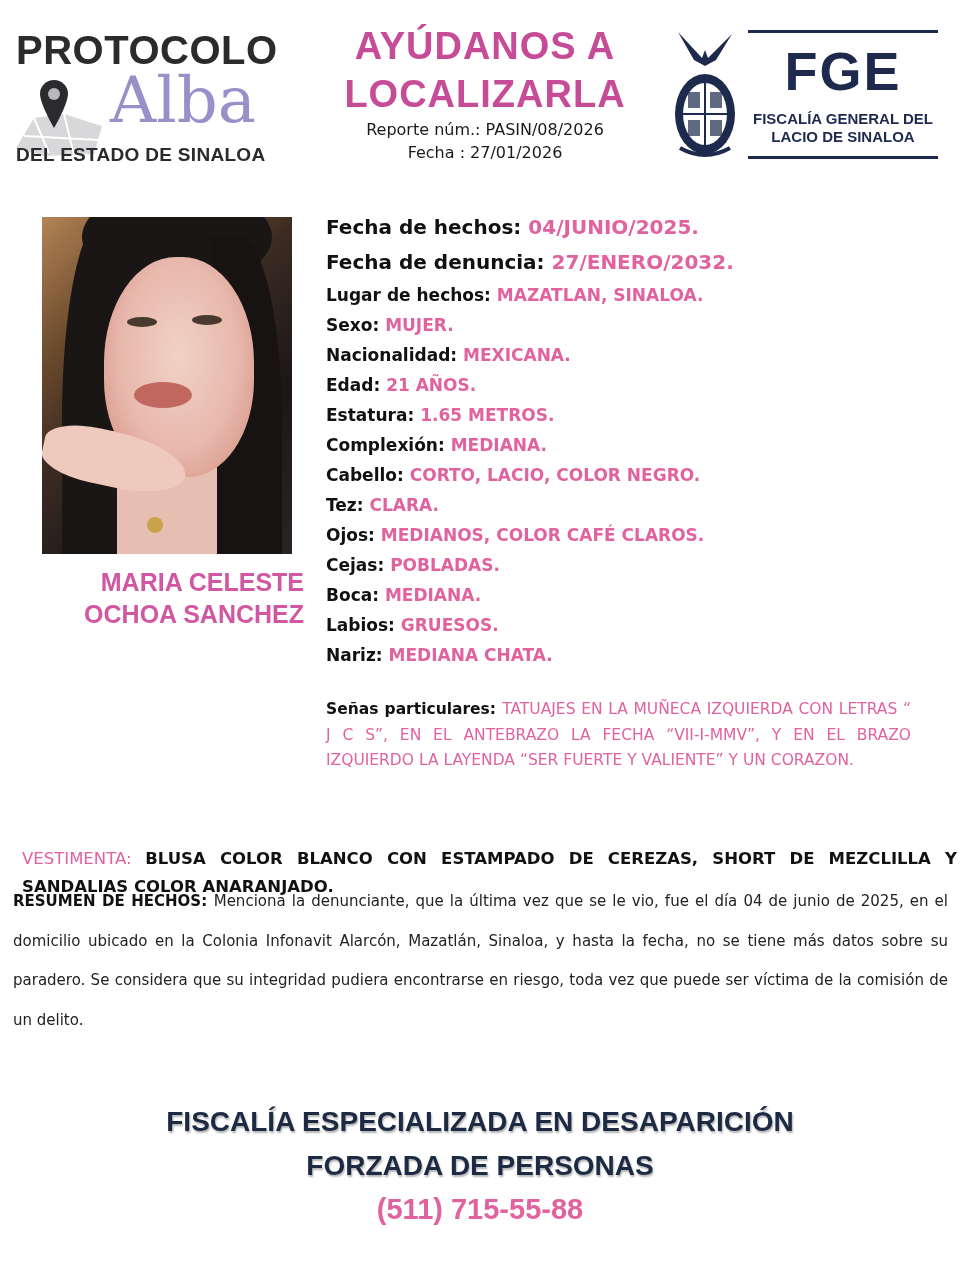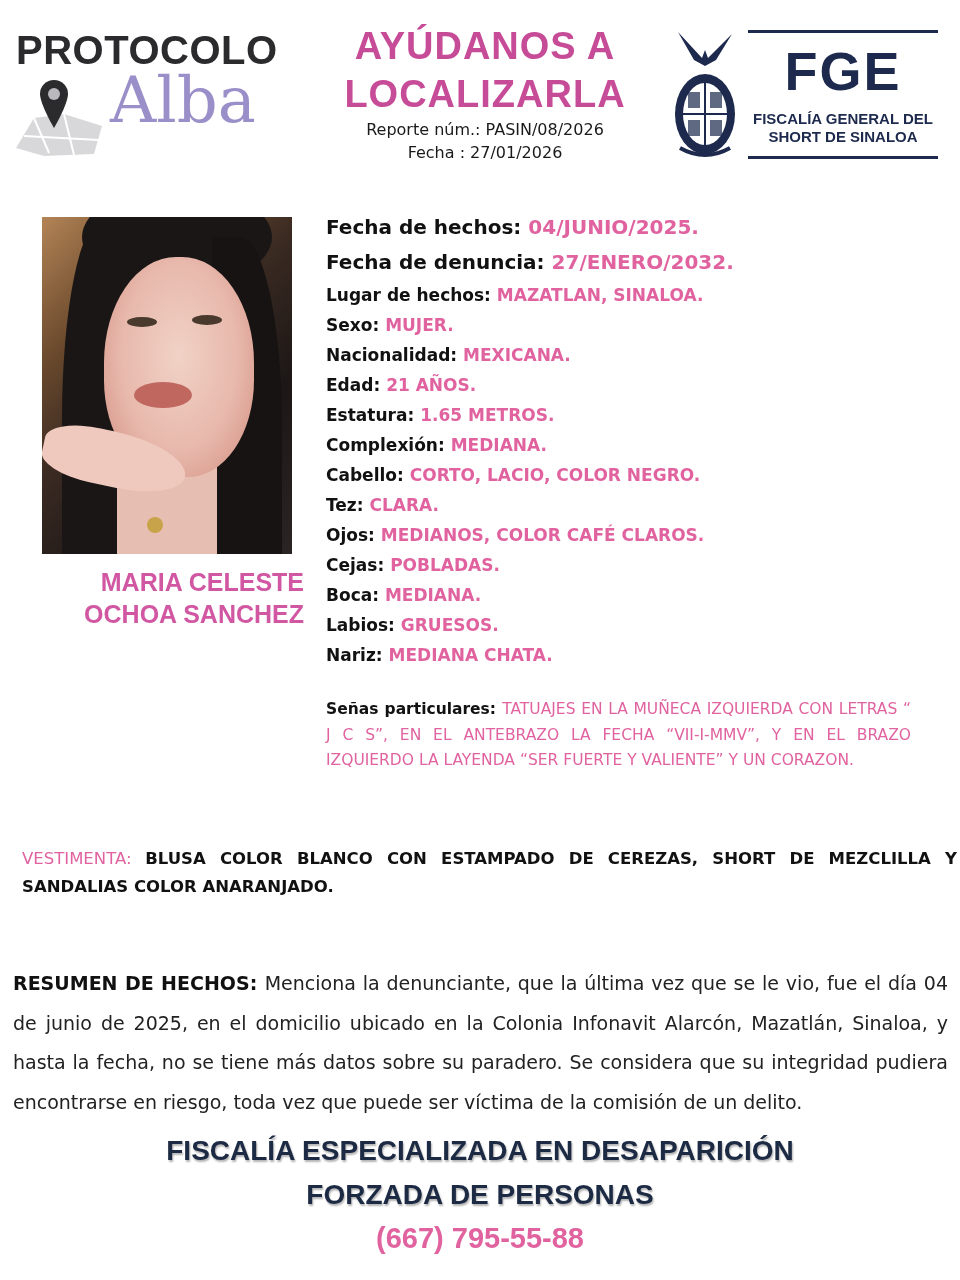--- a/index.html
+++ b/index.html
@@ -49,41 +49,42 @@
   .row.sm { font-size: 17px; line-height: 30px; }
 
   .senas { position: absolute; left: 326px; top: 697px; width: 585px; font-size: 15.5px; line-height: 25.5px; text-align: justify; font-family: "DejaVu Sans", sans-serif; }
   .senas .lbl { font-weight: bold; color: #111; }
   .senas .val { color: #e0629f; }
 
   .vest { position: absolute; left: 22px; top: 845px; width: 935px; font-size: 16.5px; line-height: 28px; text-align: justify; font-family: "DejaVu Sans", sans-serif; font-weight: bold; }
   .vest .lbl { color: #e0629f; font-weight: normal; }
   .vest .val { color: #111; }
 
-  .resumen { position: absolute; left: 13px; top: 964px; width: 935px; font-size: 19px; line-height: 39.5px; text-align: justify; color: #222; font-family: "DejaVu Sans", sans-serif; }
+  .resumen { position: absolute; left: 13px; top: 882px; width: 935px; font-size: 15px; line-height: 39.5px; text-align: justify; color: #222; font-family: "DejaVu Sans", sans-serif; }
   .resumen .lbl { font-weight: bold; color: #111; }
 
-  .footer { position: absolute; left: 0; top: 1100px; width: 960px; text-align: center; margin-top: 29px; }
+  .footer { position: absolute; left: 0; top: 1100px; width: 960px; text-align: center; }
   .f-title { color: #1d2a44; font-weight: bold; font-size: 28px; line-height: 44px; text-shadow: 1px 2px 2px rgba(0,0,0,0.3); }
   .f-phone { color: #e0629f; font-size: 29px; line-height: 43px; font-weight: bold; }
 </style>
 </head>
 <body>
 
 <div class="logo-alba">
   <div class="alba-protocolo">PROTOCOLO</div>
   <svg class="alba-map" viewBox="0 0 95 80">
     <polygon points="2,70 20,40 50,36 88,48 80,76 30,78" fill="#d8d8da"></polygon>
     <polyline points="20,40 35,75" stroke="#fff" stroke-width="2" fill="none"></polyline>
     <polyline points="50,36 60,77" stroke="#fff" stroke-width="2" fill="none"></polyline>
     <polyline points="10,58 85,62" stroke="#fff" stroke-width="2" fill="none"></polyline>
     <path d="M40 2 a14 14 0 0 1 14 14 c0 10 -14 34 -14 34 c0 0 -14 -24 -14 -34 a14 14 0 0 1 14 -14z" fill="#2b2b2e"></path>
     <circle cx="40" cy="16" r="6" fill="#b9b9bd"></circle>
   </svg>
   <div class="alba-word">Alba</div>
+  <div class="alba-estado">DEL ESTADO DE SINALOA</div>
 </div>
 
 <div class="header-center">
   <div class="hc-title">AYÚDANOS A</div>
   <div class="hc-title">LOCALIZARLA</div>
   <div class="hc-sub">Reporte núm.: PASIN/08/2026</div>
   <div class="hc-sub">Fecha : 27/01/2026</div>
 </div>
 
 <div class="logo-fge">
@@ -96,21 +97,21 @@
     <rect x="16" y="64" width="12" height="16" fill="#1d2a4d" opacity="0.7"></rect>
     <rect x="38" y="64" width="12" height="16" fill="#1d2a4d" opacity="0.7"></rect>
     <rect x="16" y="92" width="12" height="16" fill="#1d2a4d" opacity="0.7"></rect>
     <rect x="38" y="92" width="12" height="16" fill="#1d2a4d" opacity="0.7"></rect>
     <path d="M8 120 Q33 134 58 120" stroke="#1d2a4d" stroke-width="4" fill="none"></path>
   </svg>
   <div class="fge-line" style="top:4px;"></div>
   <div class="fge-big">FGE</div>
   <div class="fge-small">
     <div>FISCALÍA GENERAL DEL</div>
-    <div>SHORT DE SINALOA</div>
+    <div>LACIO DE SINALOA</div>
   </div>
   <div class="fge-line" style="top:130px;"></div>
 </div>
 
 <div class="photo">
   <div class="hair-top"></div>
   <div class="hair-l"></div>
   <div class="hair-r"></div>
   <div class="neck"></div>
   <div class="face"></div>
@@ -152,14 +153,14 @@
   <span class="lbl">VESTIMENTA: </span><span class="val">BLUSA COLOR BLANCO CON ESTAMPADO DE CEREZAS, SHORT DE MEZCLILLA Y SANDALIAS COLOR ANARANJADO.</span>
 </div>
 
 <div class="resumen">
   <span class="lbl">RESUMEN DE HECHOS: </span><span> Menciona la denunciante, que la última vez que se le vio, fue el día 04 de junio de 2025, en el domicilio ubicado en la Colonia Infonavit Alarcón, Mazatlán, Sinaloa,  y hasta la fecha, no se tiene más datos sobre su paradero. Se considera que su integridad pudiera encontrarse en riesgo, toda vez que puede ser víctima de la comisión de un delito.</span>
 </div>
 
 <div class="footer">
   <div class="f-title">FISCALÍA ESPECIALIZADA EN DESAPARICIÓN</div>
   <div class="f-title">FORZADA DE PERSONAS</div>
-  <div class="f-phone">(667) 795-55-88</div>
+  <div class="f-phone">(511) 715-55-88</div>
 </div>
 
 </body></html>

